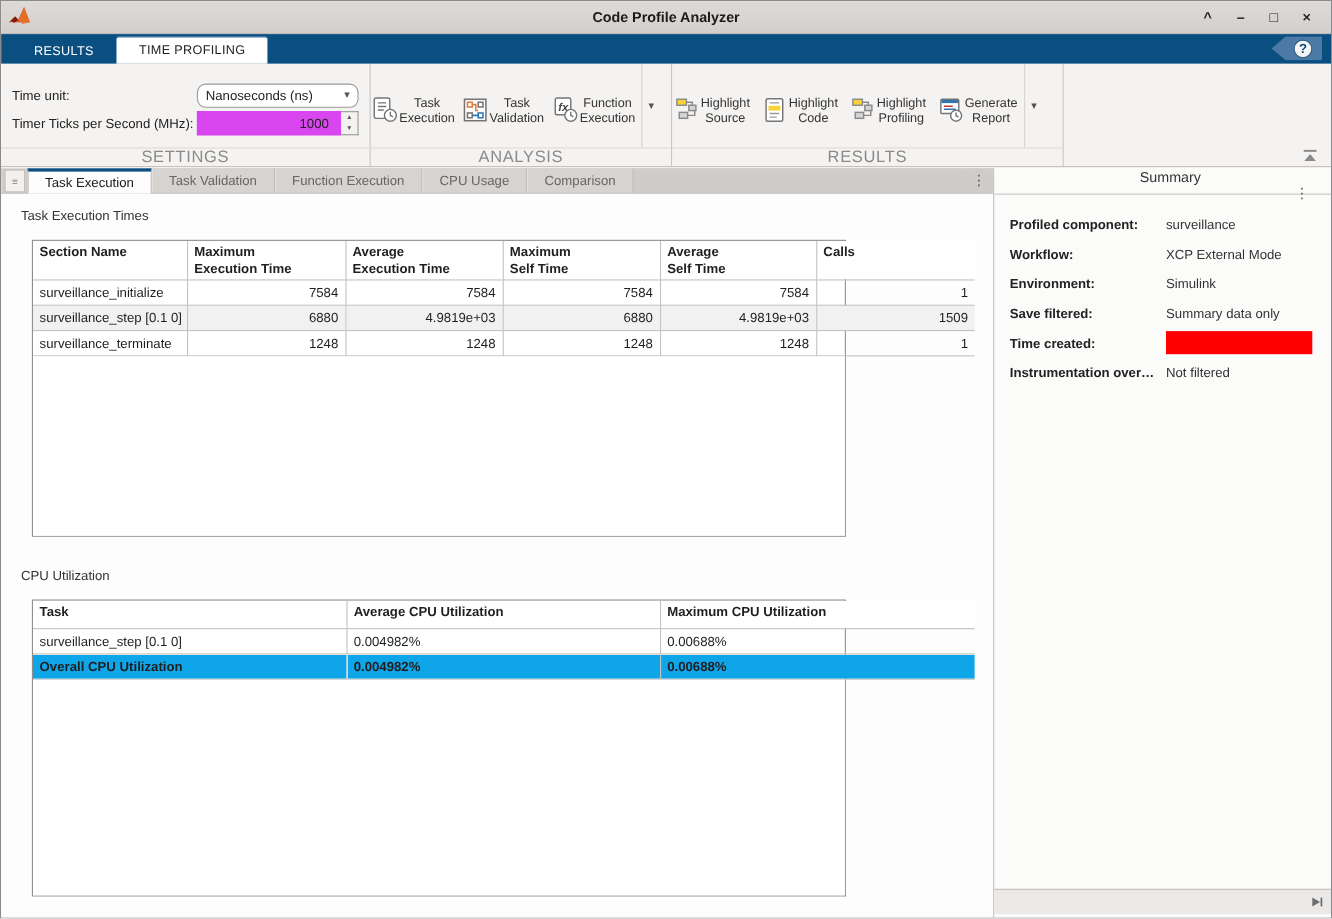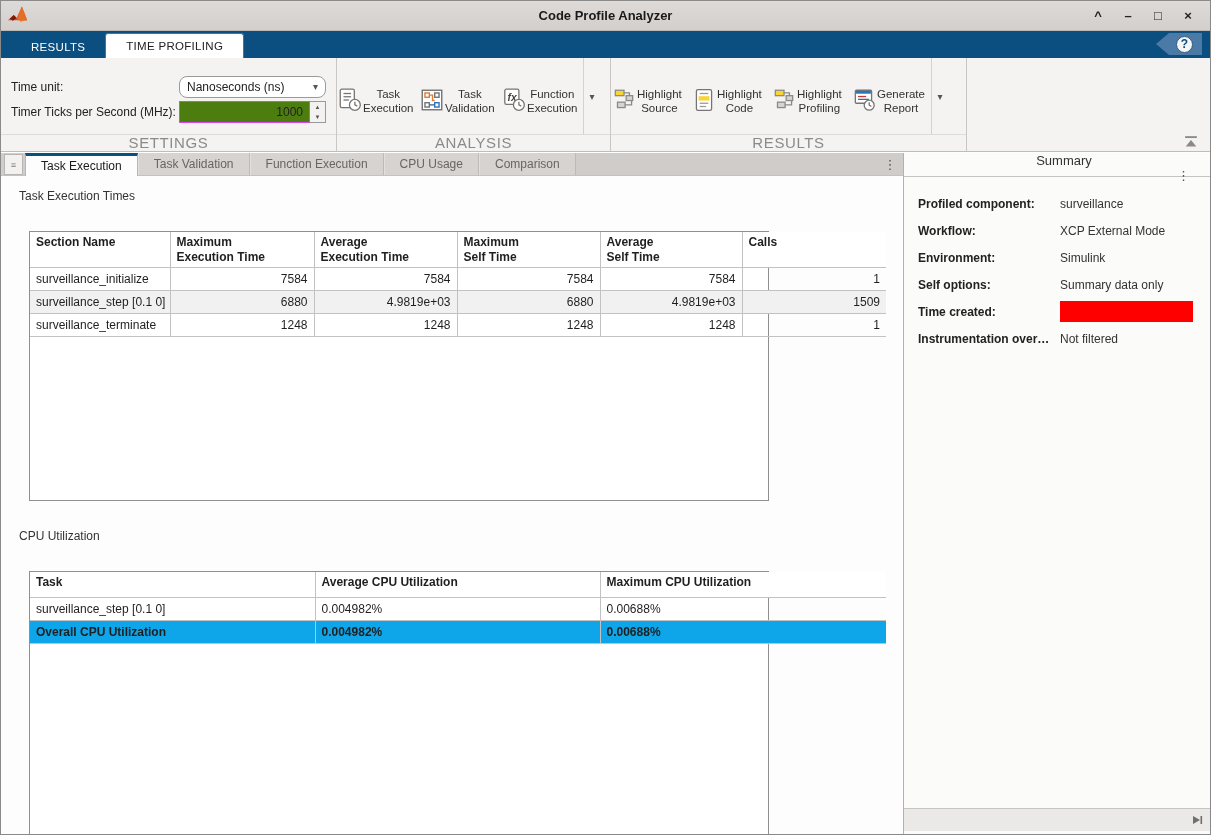--- a/index.html
+++ b/index.html
@@ -29,21 +29,21 @@
   .sec-settings { width:336px; }
   .sec-analysis { width:274px; }
   .sec-results  { width:356px; }
   .sec-fill { flex:1; border-right:none; }
   .settings-grid { padding:6px 10px 0 10px; width:100%; }
   .setting-row { display:flex; align-items:center; height:25px; font-size:12px; color:#222; }
   .setting-label { width:168px; }
   .combo { width:147px; height:22px; border:1px solid #9a9a9a; border-radius:8px; background:#fff; display:flex; align-items:center; font-size:12px; padding:0 7px; color:#222; }
   .combo .arrow { margin-left:auto; font-size:10px; color:#555; }
   .numfield-wrap { display:flex; height:22px; }
-  .numfield { width:131px; height:22px; border:1px solid #d946ef; background:#4d7c0f; font-size:12px; text-align:right; padding:0 6px; display:flex; align-items:center; justify-content:flex-end; color:#222; }
+  .numfield { width:131px; height:22px; border:5px solid #d946ef; background:#d946ef; font-size:12px; text-align:right; padding:0 6px; display:flex; align-items:center; justify-content:flex-end; color:#222; }
   .spinner { width:16px; height:22px; border:1px solid #9a9a9a; border-left:none; background:#f4f2f0; display:flex; flex-direction:column; }
   .spin-btn { flex:1; font-size:6px; color:#555; display:flex; align-items:center; justify-content:center; }
   .rbtn-row { display:flex; align-items:stretch; height:100%; flex:1; }
   .rbtn { width:80px; display:flex; flex-direction:row; align-items:center; justify-content:flex-start; padding-top:7px; cursor:default; }
   .sec-analysis .rbtn { width:82px; }
   .rbtn svg.bicon { width:26px; height:26px; }
   .rbtn-label { margin-top:3px; font-size:11.5px; line-height:14px; color:#333; text-align:center; }
   .sec-dropcol { width:17px; border-left:1px solid #d4d1ce; display:flex; align-items:center; justify-content:center; font-size:10px; color:#555; }
   .collapse-ribbon { position:absolute; right:12px; bottom:3px; width:14px; height:12px; }
 
@@ -57,21 +57,21 @@
   .grip-box { width:19px; margin:1px 2px 0 3px; background:#f2f1ef; border:1px solid #b8b5b2; display:flex; align-items:center; justify-content:center; font-size:9px; color:#7a7a7a; }
   .dtab { display:flex; align-items:center; padding:0 15px; font-size:12px; color:#666; background:#d6d3d0; border-right:1px solid #bdbab7; border-left:1px solid #e2dfdc; }
   .dtab.active { background:#fdfdfd; color:#1a1a1a; border-top:3px solid #0b4e80; border-left:1px solid #b8b5b2; border-right:1px solid #b8b5b2; margin-bottom:-1px; }
   .dtab-rest { flex:1; background:#cfccc9; }
   .strip-kebab { width:26px; display:flex; align-items:center; justify-content:center; font-size:13px; color:#555; background:#cfccc9; }
 
   .left-content { flex:1; padding-left:18px; overflow:hidden; }
   .sec-heading { margin-top:13px; font-size:12px; color:#333; }
 
   
-  .tbox { margin-top:28px; margin-left:10px; width:740px; border:1px solid #8f8f8f; background:#fff; }
+  .tbox { margin-top:15px; margin-left:10px; width:740px; border:1px solid #8f8f8f; background:#fff; }
   table { border-collapse:collapse; width:100%; table-layout:fixed; font-size:12px; color:#1f1f1f; }
   th, td { border-right:1px solid #c2c2c2; border-bottom:1px solid #c2c2c2; padding:0 6px; font-weight:normal; text-align:left; overflow:hidden; white-space:nowrap; }
   th:last-child, td:last-child { border-right:none; }
   thead th { vertical-align:top; padding-top:3px; padding-bottom:2px; font-weight:bold; background:#fff; }
   .hline { display:block; line-height:15px; min-height:15px; }
   tbody td { height:23px; }
   td.num { text-align:right; }
   tr.stripe td { background:#f1f1f1; }
   tr.total td { font-weight:bold; background:#0ea5e9; }
   .tfill { background:#fff; }
@@ -374,21 +374,21 @@
         </div>
         <div class="sum-row">
           <span class="sum-label">Workflow:</span>
           <span class="sum-value">XCP External Mode</span>
         </div>
         <div class="sum-row">
           <span class="sum-label">Environment:</span>
           <span class="sum-value">Simulink</span>
         </div>
         <div class="sum-row">
-          <span class="sum-label">Self options:</span>
+          <span class="sum-label">Save filtered:</span>
           <span class="sum-value">Summary data only</span>
         </div>
         <div class="sum-row">
           <span class="sum-label">Time created:</span>
           <span class="redaction"></span>
         </div>
         <div class="sum-row">
           <span class="sum-label">Instrumentation over…</span>
           <span class="sum-value">Not filtered</span>
         </div>

